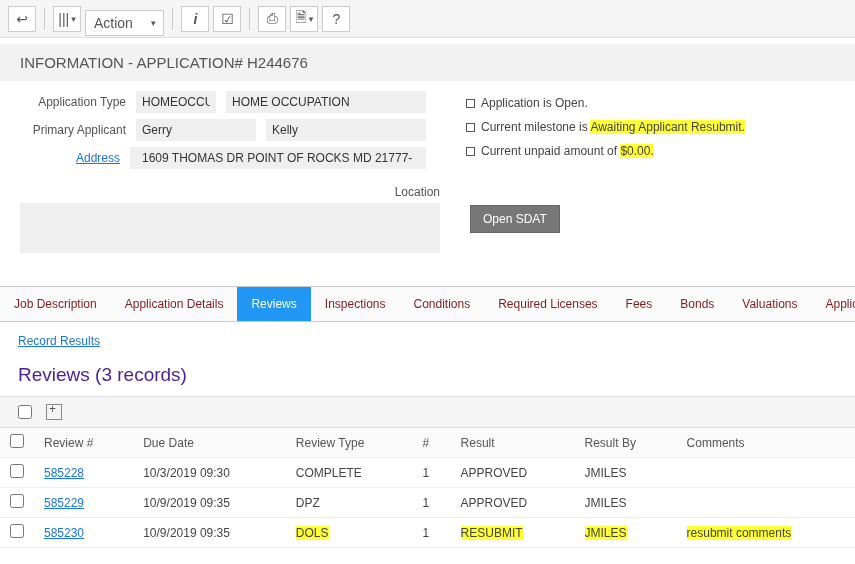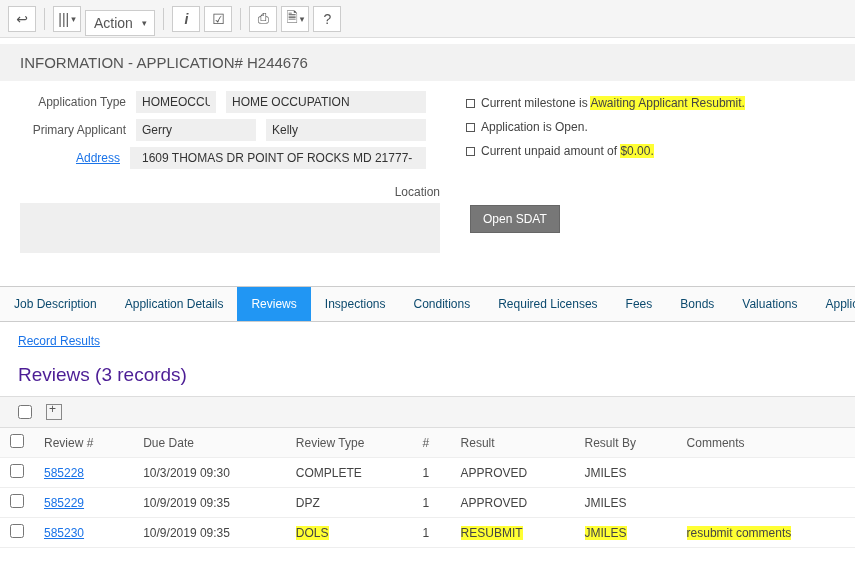--- a/index.html
+++ b/index.html
@@ -1,35 +1,35 @@
 <!DOCTYPE html>
 <html><head>
 <meta charset="utf-8">
 <style>
   * { box-sizing: border-box; margin: 0; padding: 0; }
   body { font-family: Arial, Helvetica, sans-serif; font-size: 12px; color: #333; background: #fff; width: 855px; }
   .toolbar { background: #f5f5f5; border-bottom: 1px solid #ddd; padding: 4px 8px; display: flex; align-items: center; gap: 4px; height: 38px; }
   .tbtn { background: #fff; border: 1px solid #ccc; width: 28px; height: 26px; display: flex; align-items: center; justify-content: center; cursor: pointer; font-size: 14px; color: #555; }
-  .tbtn.wide { width: auto; padding: 12px 8px; gap: 7px; margin-top: 8px; }
+  .tbtn.wide { width: auto; padding: 12px 8px; gap: 16px; margin-top: 8px; }
   .tsep { width: 1px; height: 22px; background: #ccc; margin: 0 4px; }
   .header-bar { background: #f2f2f2; padding: 10px 20px; font-size: 15px; color: #555; margin-top: 6px; }
   .info-section { padding: 10px 20px; }
   .info-row { display: flex; align-items: center; gap: 10px; margin-bottom: 6px; justify-content: flex-end; }
   .info-label { width: 100px; text-align: right; color: #555; }
   .info-label.link { color: #1a73e8; text-decoration: underline; cursor: pointer; text-align: right;}
   .ro-field { background: #efefef; border: none; height: 22px; padding: 0 6px; font-size: 12px; color: #333; }
   .info-cols { display: flex; gap: 40px; }
   .status-list { font-size: 12px; color: #444; line-height: 2; }
   .status-list .sq { display: inline-block; width: 9px; height: 9px; border: 1px solid #555; margin-right: 6px; vertical-align: middle; }
   .hl { background: #ffff33; }
   .location-block { margin-top: 10px; display: flex; gap: 30px; align-items: flex-start;}
   .loc-text { width: 420px; height: 50px; background: #efefef; border: none; resize: none; font-family: inherit; }
   .btn { background: #777; color: #fff; border: 1px solid #666; padding: 6px 12px; cursor: pointer; font-size: 12px; }
   .tabs-wrap { border-top: 1px solid #ccc; border-bottom: 1px solid #ccc; background: #fafafa; display: flex; margin-top: 20px; overflow: hidden;}
-  .tab { padding: 10px 14px; color: #0c4a6e; cursor: pointer; white-space: nowrap; }
+  .tab { padding: 10px 14px; color: #7f1d1d; cursor: pointer; white-space: nowrap; }
   .tab.active { background: #2196f3; color: #fff; }
   .subhead-link { display: inline-block; padding: 12px 18px; color: #1a73e8; text-decoration: underline; cursor: pointer; }
   .reviews-title { padding: 4px 18px 10px; font-size: 19px; color: #4c1d95; }
   .grid-toolbar { background: #f5f5f5; border-top: 1px solid #ddd; border-bottom: 1px solid #ddd; padding: 6px 18px; display: flex; gap: 14px; align-items: center; height: 32px;}
   .add-icon { width: 16px; height: 16px; border: 1px solid #888; position: relative; cursor: pointer; }
   .add-icon::before { content:"+"; position:absolute; top:-3px; left:2px; font-size:12px; color:#555;}
   table.grid { width: 100%; border-collapse: collapse; }
   table.grid th, table.grid td { text-align: left; padding: 6px 10px; font-size: 12px; color: #444; border-bottom: 1px solid #eee; vertical-align: middle;}
   table.grid th { background: #fafafa; font-weight: normal; color: #555; }
   table.grid a { color: #1a73e8; text-decoration: underline; cursor: pointer; }
@@ -92,22 +92,22 @@
         <div class="info-label">Primary Applicant</div>
         <input class="ro-field" style="width: 120px;" readonly="" value="Gerry">
         <input class="ro-field" style="width: 160px;" readonly="" value="Kelly">
       </div>
       <div class="info-row">
         <div class="info-label link">Address</div>
         <input class="ro-field" style="width: 296px; padding-left: 12px;" readonly="" value="1609 THOMAS DR POINT OF ROCKS MD 21777-">
       </div>
     </div>
     <div class="status-list">
+      <div><span class="sq"></span><span>Application is Open.</span></div>
       <div><span class="sq"></span><span>Current milestone is </span><span class="hl">Awaiting Applicant Resubmit.</span></div>
-      <div><span class="sq"></span><span>Application is Open.</span></div>
       <div><span class="sq"></span><span>Current unpaid amount of </span><span class="hl">$0.00.</span></div>
     </div>
   </div>
   <div class="location-block">
     <div>
       <div class="info-label" style="text-align:right;width:auto;margin-bottom:4px;">Location</div>
       <textarea class="loc-text" readonly="" style=""></textarea>
     </div>
     <div style="padding-top:20px;">
       <button class="btn">Open SDAT</button>

